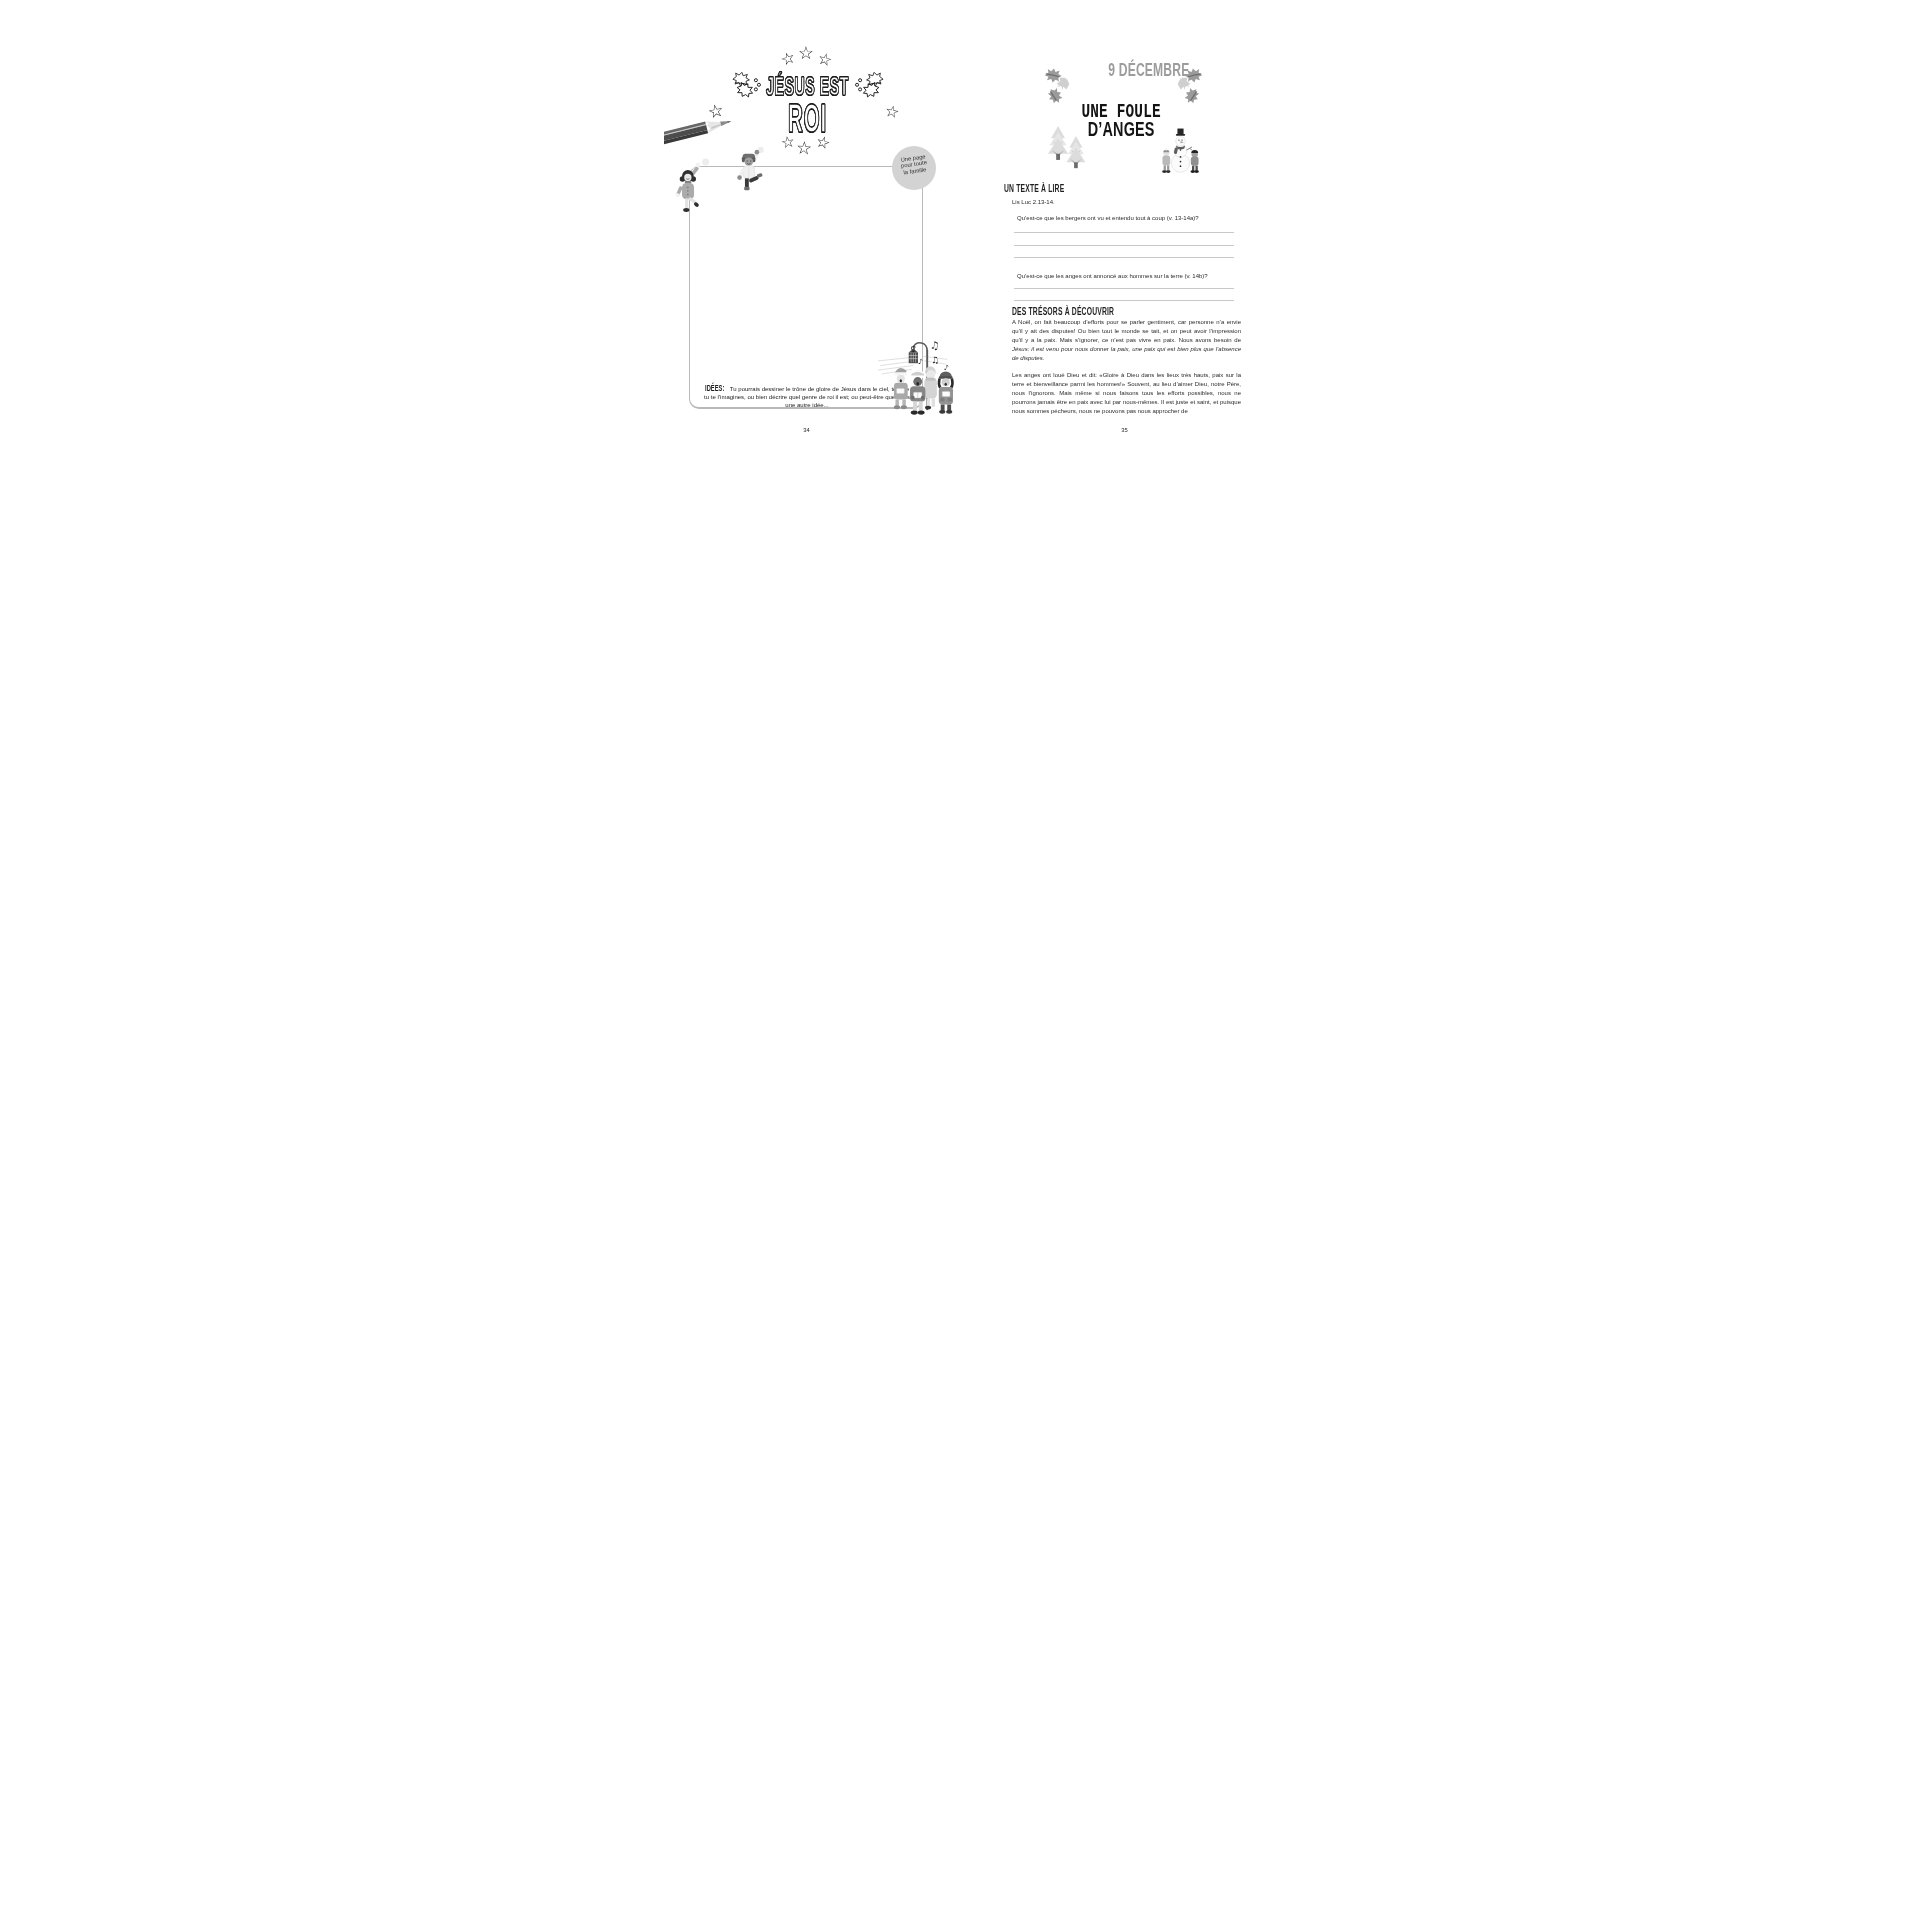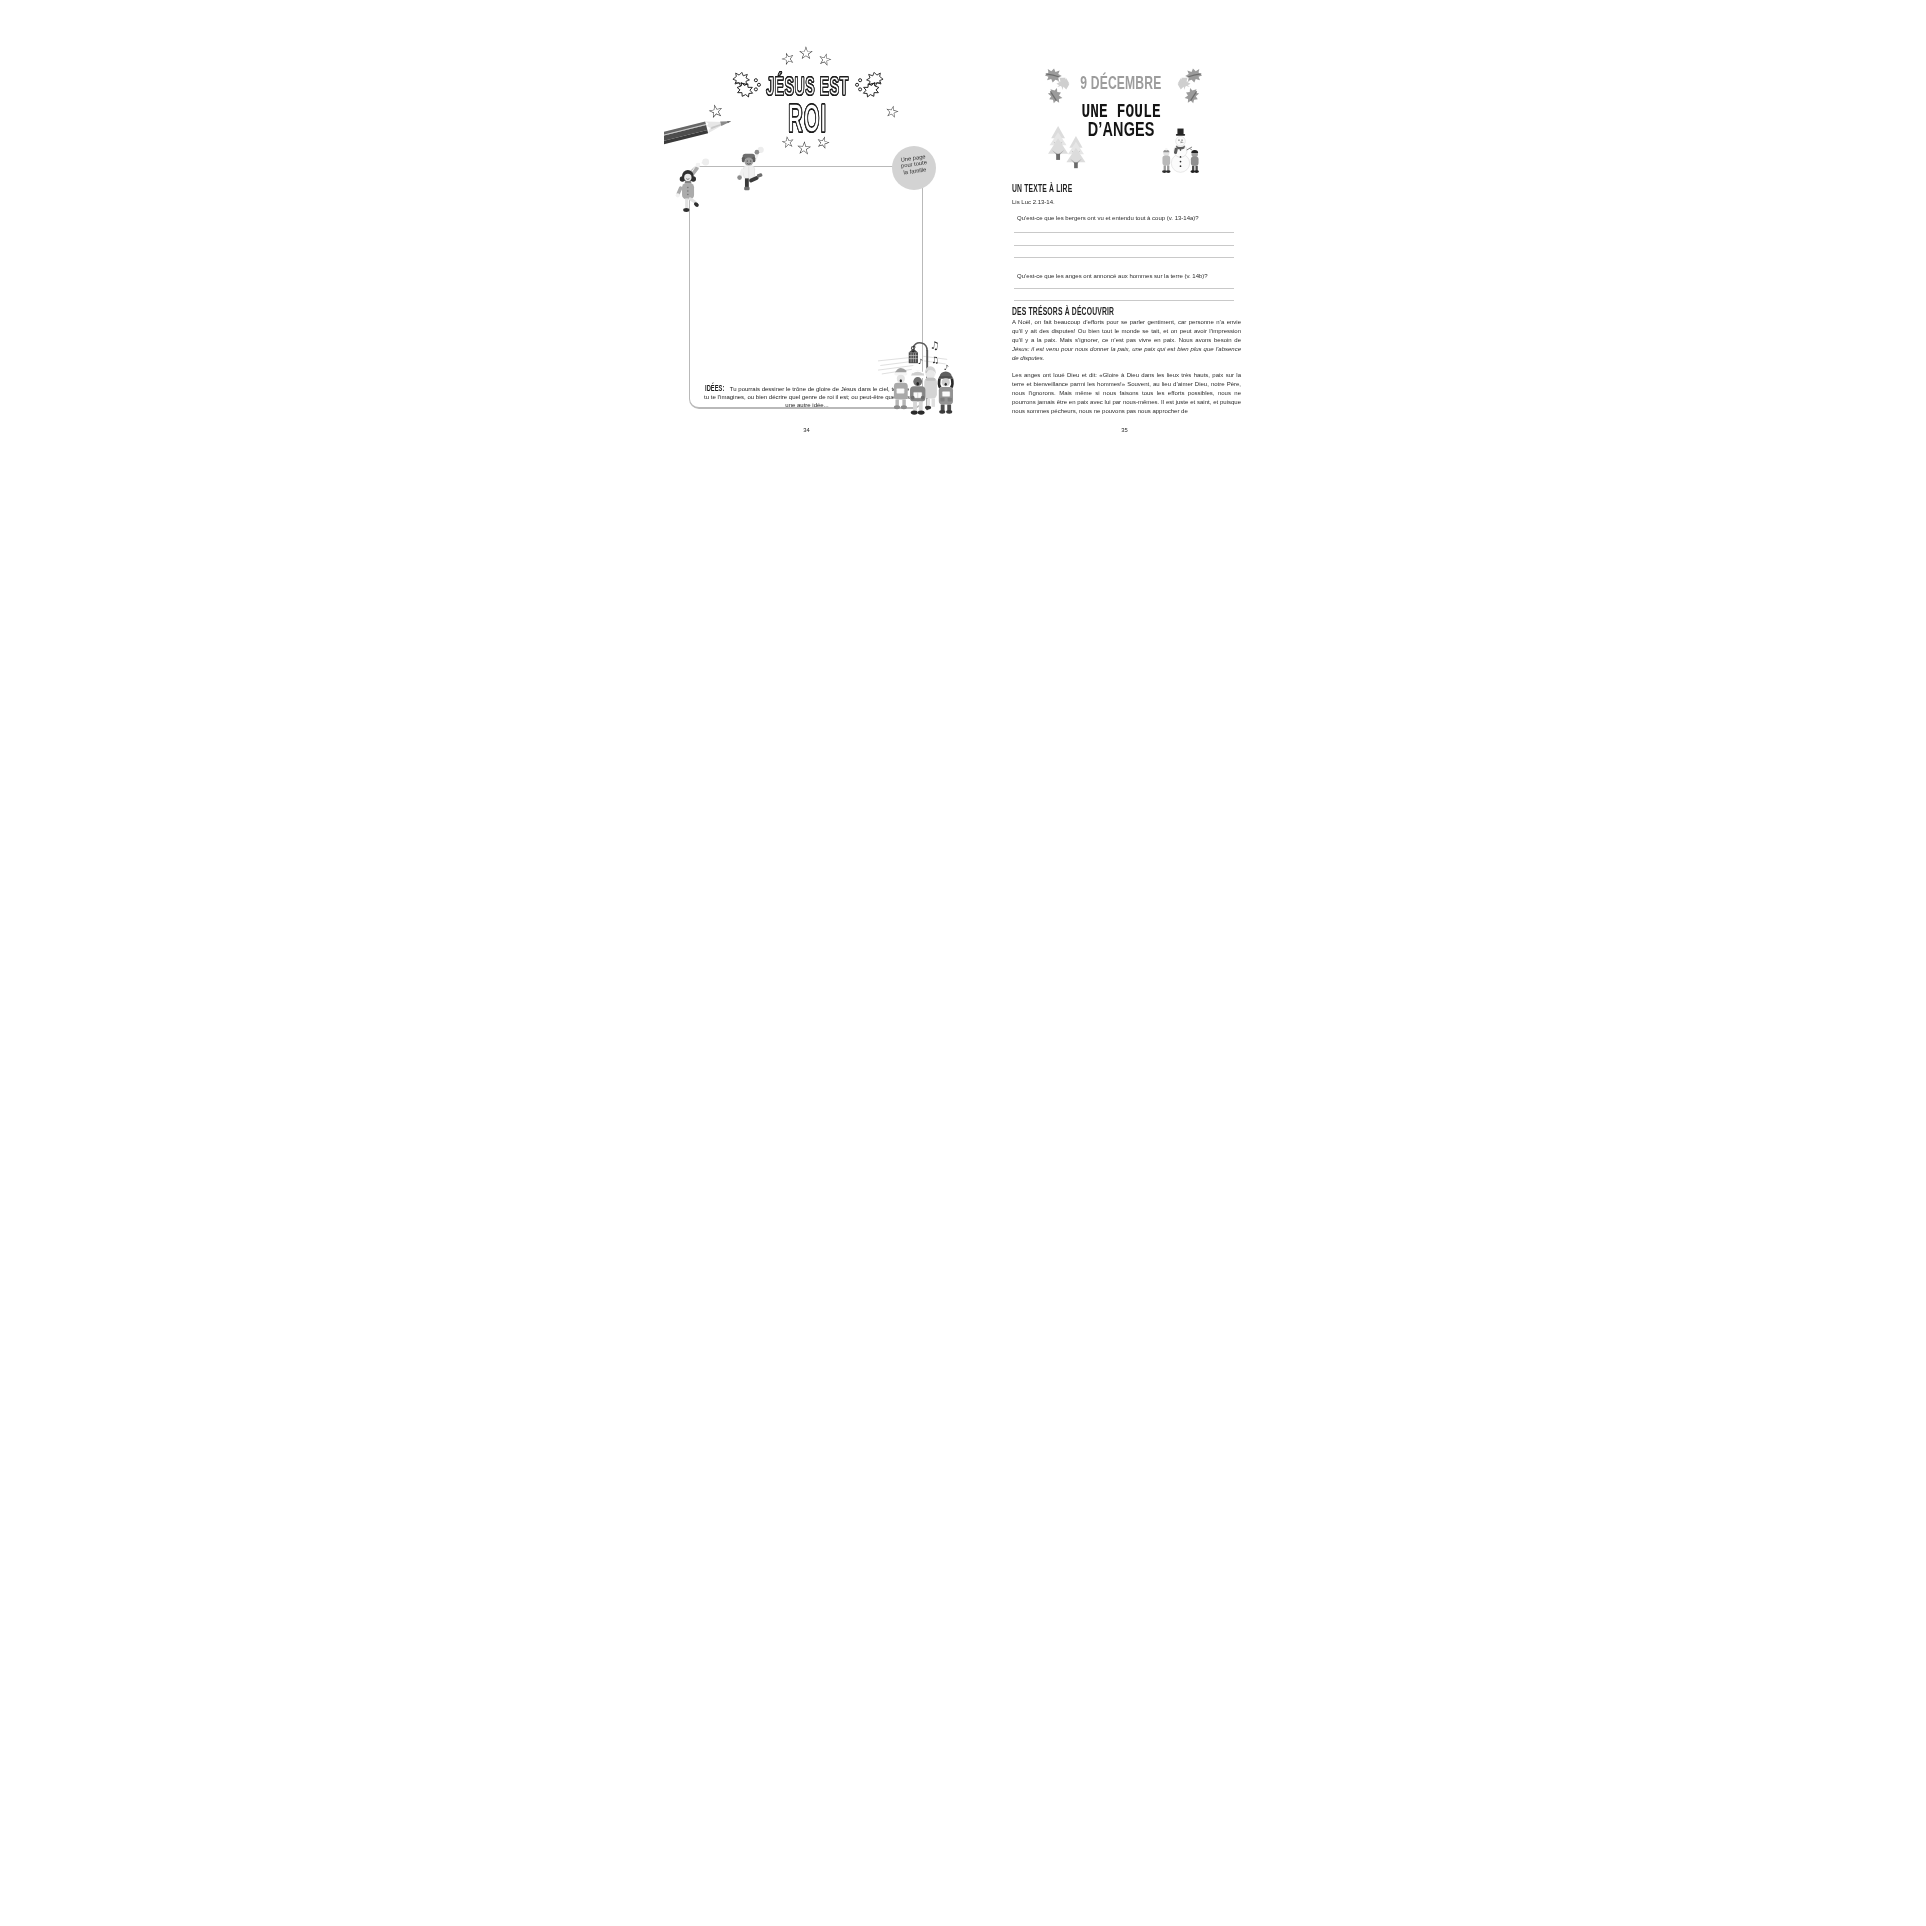--- a/index.html
+++ b/index.html
@@ -47,32 +47,32 @@
   #idees .idees-label { font-weight:700; display:inline-block;
            transform:scale(0.85,1.25); transform-origin:left bottom; font-size:6.7px;
            letter-spacing:0.1px; margin-right:0.8px; }
 
   .page-num { width:23px; text-align:center; font-size:5.8px; color:#2a2a2a; top:427px; }
   #page-num-left { left:131px; }
   #page-num-right { left:449px; }
 
   
   .cond { font-weight:700; display:inline-block; white-space:nowrap; letter-spacing:0.2px; }
-  #date-heading { left:380px; top:72px; width:154px; text-align:center; }
+  #date-heading { left:380px; top:59px; width:154px; text-align:right; }
   #date-heading .cond { font-size:14.6px; color:#9c9c9c; transform:scale(0.83,1.32);
                         transform-origin:center top; }
   #right-title1 { left:380px; top:101px; width:154px; text-align:center;font-family:Liberation Mono, monospace; }
   #right-title2 { left:380px; top:118px; width:154px; text-align:center; }
   #right-title1 .cond, #right-title2 .cond { font-size:16px; color:#141414;
       transform:scale(0.9,1.25); transform-origin:center top; }
 
   .section-heading { font-weight:700; color:#1f1f1f; }
   .section-heading .cond { font-size:8px; transform:scale(0.85,1.3);
       transform-origin:left center; color:#1f1f1f; }
-  #heading-texte { left:348px; top:184px; }
+  #heading-texte { left:340px; top:184px; }
   #heading-tresors { left:348px; top:307px; }
 
   .body-text { font-size:6px; color:#2b2b2b; line-height:9px; }
   #scripture-ref { left:348px; top:198px; }
   #question-1 { left:353px; top:214px; width:223px; }
   #question-2 { left:353px; top:272px; width:223px; }
 
   .answer-line { left:350px; width:220px; height:0; border-top:0.8px solid #c9c9c9; }
   #ans-line-1 { top:232px; } #ans-line-2 { top:245px; } #ans-line-3 { top:257px; }
   #ans-line-4 { top:288px; } #ans-line-5 { top:300px; }

